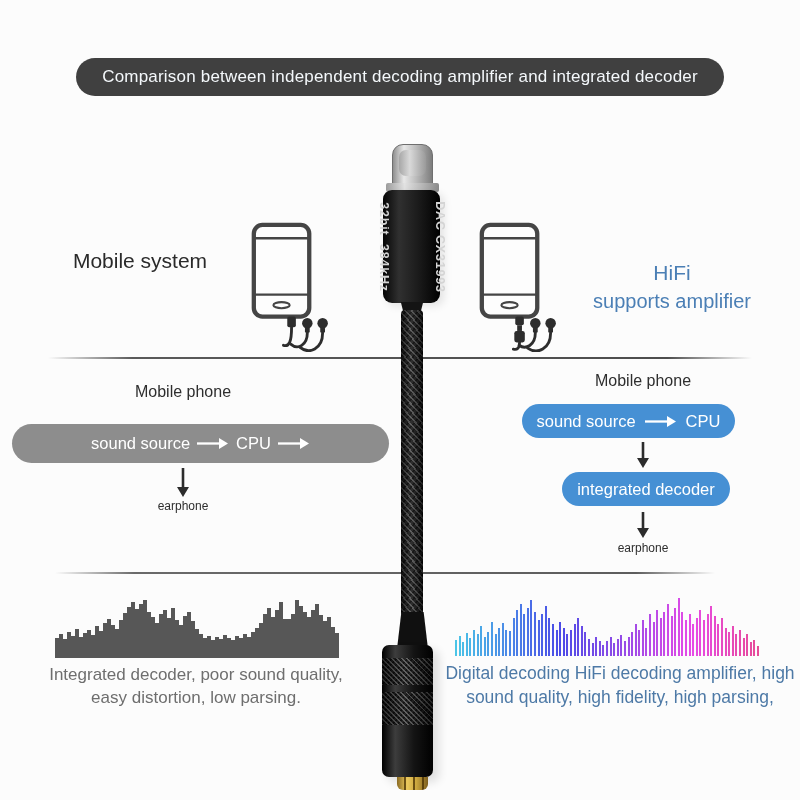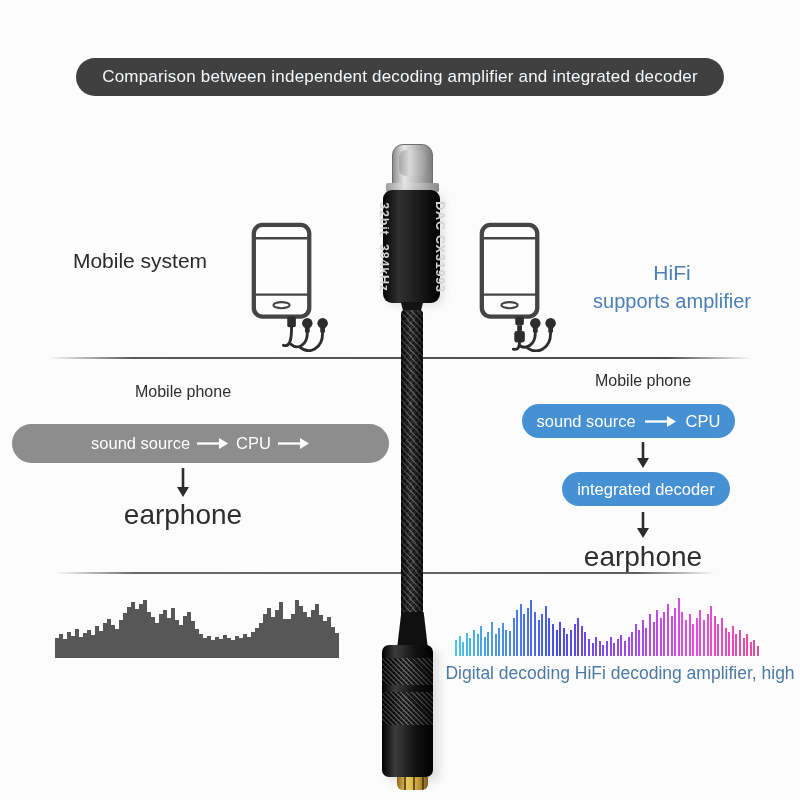--- a/index.html
+++ b/index.html
@@ -53,21 +53,21 @@
   .pill-blue1 { top:404px; left:522px; width:213px; height:34px; border-radius:17px;
                 background:#4690d4; font-size:16.5px; gap:9px; }
   .pill-blue2 { top:472px; left:562px; width:168px; height:34px; border-radius:17px;
                 background:#4690d4; font-size:16.5px; }
 
   .down-arrow { position:absolute; }
   .da-left  { top:467px; left:175px; }
   .da-r1    { top:441px; left:635px; }
   .da-r2    { top:511px; left:635px; }
 
-  .out-label { position:absolute; width:140px; text-align:center; font-size:28px; color:#2e2e2e; }
+  .out-label { position:absolute; width:140px; text-align:center; font-size:12px; color:#2e2e2e; }
   .out-left  { top:499px; left:113px; }
   .out-right { top:541px; left:573px; }
 
   
   .wave { position:absolute; display:flex; align-items:flex-end; }
   .wave-left  { top:599px; left:55px;  width:284px; height:46px; }
   .wave-left-base { position:absolute; top:645px; left:55px; width:284px; height:13px; background:#575757; }
   .wave-right { top:598px; left:455px; height:58px; gap:1.6px; }
   .wave > div { flex:none; }
 
@@ -297,20 +297,24 @@
       <div style="width: 4px; height: 28px; background: rgb(87, 87, 87);"></div>
       <div style="width: 4px; height: 35px; background: rgb(87, 87, 87);"></div>
       <div style="width: 4px; height: 41px; background: rgb(87, 87, 87);"></div>
       <div style="width: 4px; height: 30px; background: rgb(87, 87, 87);"></div>
       <div style="width: 4px; height: 24px; background: rgb(87, 87, 87);"></div>
       <div style="width: 4px; height: 28px; background: rgb(87, 87, 87);"></div>
       <div style="width: 4px; height: 18px; background: rgb(87, 87, 87);"></div>
       <div style="width: 4px; height: 12px; background: rgb(87, 87, 87);"></div>
     </div>
   <div class="wave-left-base"></div>
+  <div class="caption cap-left">
+    <div>Integrated decoder, poor sound quality,</div>
+    <div>easy distortion, low parsing.</div>
+  </div>
 
   <div class="wave wave-right">
       <div style="width: 2px; height: 16px; background: rgb(75, 197, 231);"></div>
       <div style="width: 2px; height: 20px; background: rgb(75, 193, 231);"></div>
       <div style="width: 2px; height: 14px; background: rgb(75, 188, 231);"></div>
       <div style="width: 2px; height: 23px; background: rgb(75, 184, 231);"></div>
       <div style="width: 2px; height: 18px; background: rgb(75, 180, 231);"></div>
       <div style="width: 2px; height: 26px; background: rgb(75, 176, 231);"></div>
       <div style="width: 2px; height: 22px; background: rgb(75, 172, 231);"></div>
       <div style="width: 2px; height: 30px; background: rgb(75, 167, 231);"></div>
@@ -387,20 +391,21 @@
       <div style="width: 2px; height: 22px; background: rgb(231, 75, 178);"></div>
       <div style="width: 2px; height: 26px; background: rgb(231, 75, 174);"></div>
       <div style="width: 2px; height: 18px; background: rgb(231, 75, 170);"></div>
       <div style="width: 2px; height: 22px; background: rgb(231, 75, 166);"></div>
       <div style="width: 2px; height: 14px; background: rgb(231, 75, 161);"></div>
       <div style="width: 2px; height: 16px; background: rgb(231, 75, 157);"></div>
       <div style="width: 2px; height: 10px; background: rgb(231, 75, 153);"></div>
     </div>
   <div class="caption cap-right">
     <div>Digital decoding HiFi decoding amplifier, high</div>
+    <div>sound quality, high fidelity, high parsing,</div>
   </div>
 
   <div class="product">
     <div class="usb-tip"></div>
     <div class="usb-collar"></div>
     <div class="plug-body">
       <div class="plug-label">
         <div>DAC CX31993</div>
         <div>32bit  384kHz</div>
       </div>

